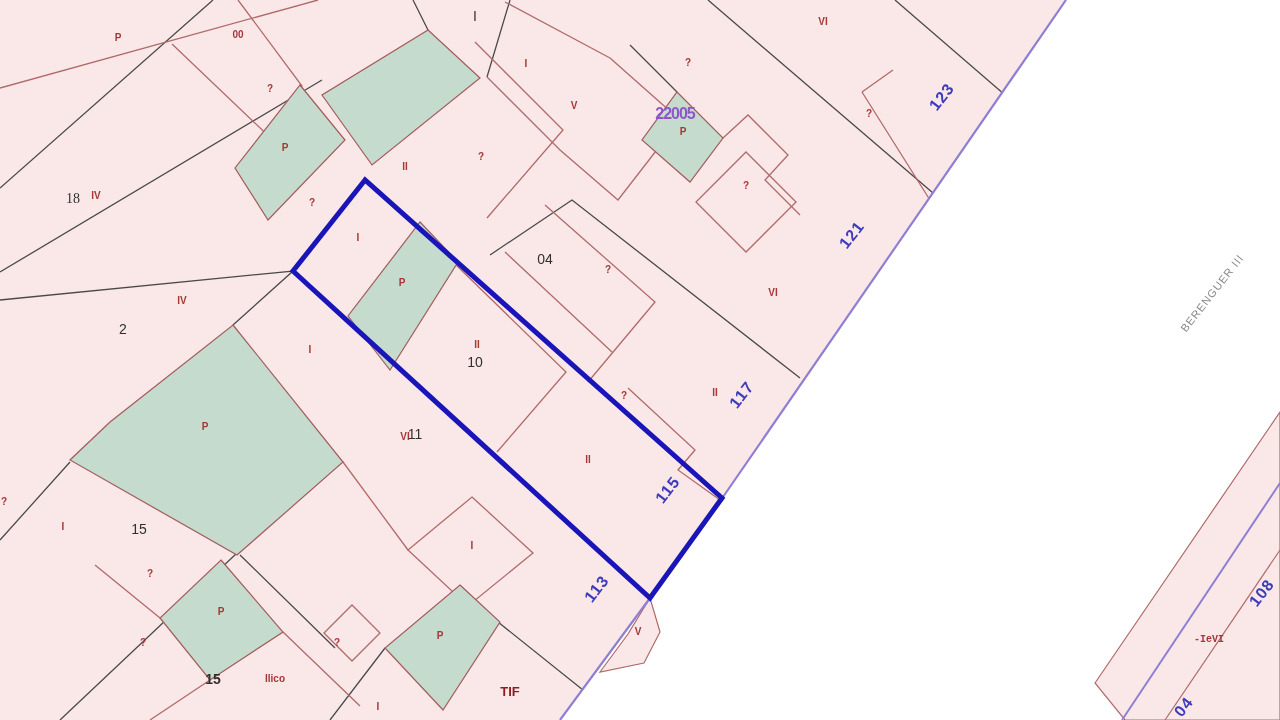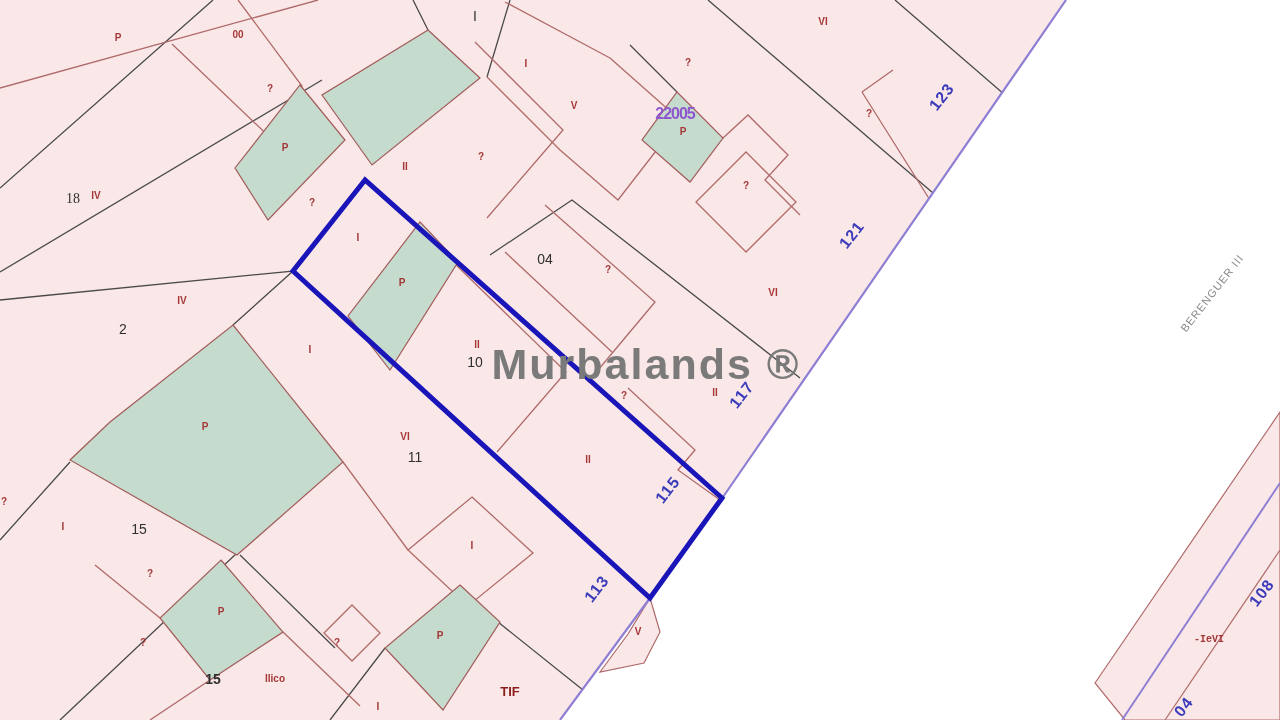--- a/index.html
+++ b/index.html
@@ -92,36 +92,35 @@
     <line x1="1280" y1="483" x2="1122" y2="720" stroke="#8f7fd4" stroke-width="2"></line>
 
     <polygon points="650,598 660,632 644,663 600,672 628,634" fill="#fae8e8" stroke="#b06a6a" stroke-width="1.2"></polygon>
 
     <polyline points="1066,0 723,497 650,598 560,720" fill="none" stroke="#8f7fd4" stroke-width="2.2"></polyline>
 
     <polygon points="365,180 293,271 650,598 722,498" fill="none" stroke="#1a15b8" stroke-width="5" stroke-linejoin="miter"></polygon>
   </svg>
 
   <div class="layer">
-    <div class="watermark">Murbalands ®</div>
     <div class="street-name">BERENGUER III</div>
     <div class="block-ref">22005</div>
   <span class="lbl street-num" style="left: 942px; top: 97px;">123</span>
       <span class="lbl street-num" style="left: 852px; top: 235px;">121</span>
       <span class="lbl street-num" style="left: 742px; top: 395px;">117</span>
       <span class="lbl street-num" style="left: 668px; top: 490px;">115</span>
       <span class="lbl street-num" style="left: 597px; top: 589px;">113</span>
       <span class="lbl street-num" style="left: 1262px; top: 593px;">108</span>
       <span class="lbl street-num" style="left: 1184px; top: 707px;">04</span>
       <span class="lbl parcel-num" style="left: 73px; top: 199px; font-family: Liberation Serif, serif;">18</span>
       <span class="lbl parcel-num" style="left: 123px; top: 329px;">2</span>
       <span class="lbl parcel-num" style="left: 139px; top: 529px;">15</span>
       <span class="lbl parcel-num" style="left: 213px; top: 679px; font-weight: bold;">15</span>
       <span class="lbl parcel-num" style="left: 475px; top: 362px;">10</span>
-      <span class="lbl parcel-num" style="left: 415px; top: 457px;">11</span>
+      <span class="lbl parcel-num" style="left: 415px; top: 434px;">11</span>
       <span class="lbl parcel-num" style="left: 545px; top: 259px;">04</span>
       <span class="lbl parcel-num" style="left: 475px; top: 16px;">I</span>
       <span class="lbl unit-mark" style="left: 118px; top: 38px;">P</span>
       <span class="lbl unit-mark" style="left: 238px; top: 35px;">00</span>
       <span class="lbl unit-mark" style="left: 270px; top: 89px;">?</span>
       <span class="lbl unit-mark" style="left: 285px; top: 148px;">P</span>
       <span class="lbl unit-mark" style="left: 312px; top: 203px;">?</span>
       <span class="lbl unit-mark" style="left: 526px; top: 64px;">I</span>
       <span class="lbl unit-mark" style="left: 574px; top: 106px;">V</span>
       <span class="lbl unit-mark" style="left: 481px; top: 157px;">?</span>

